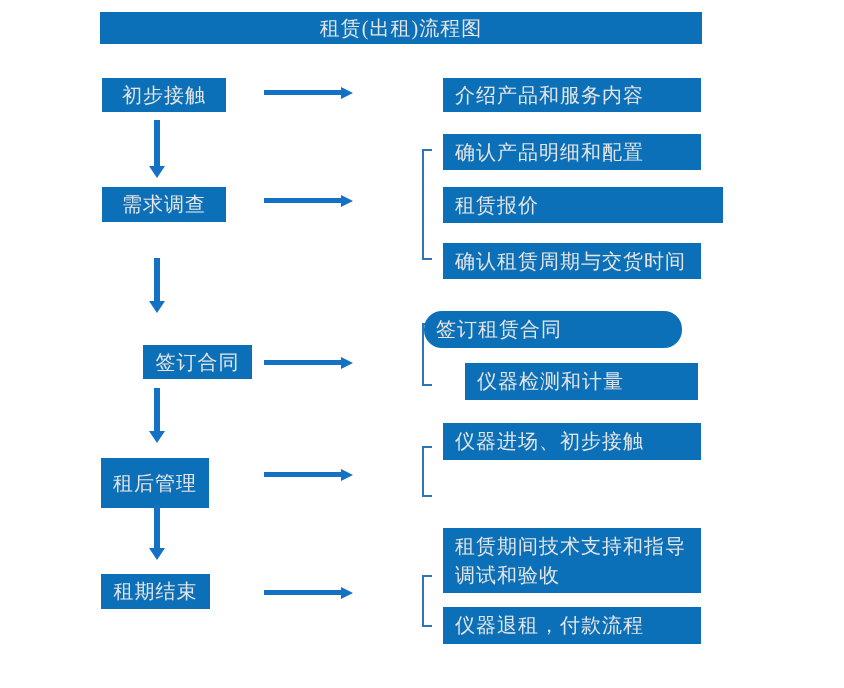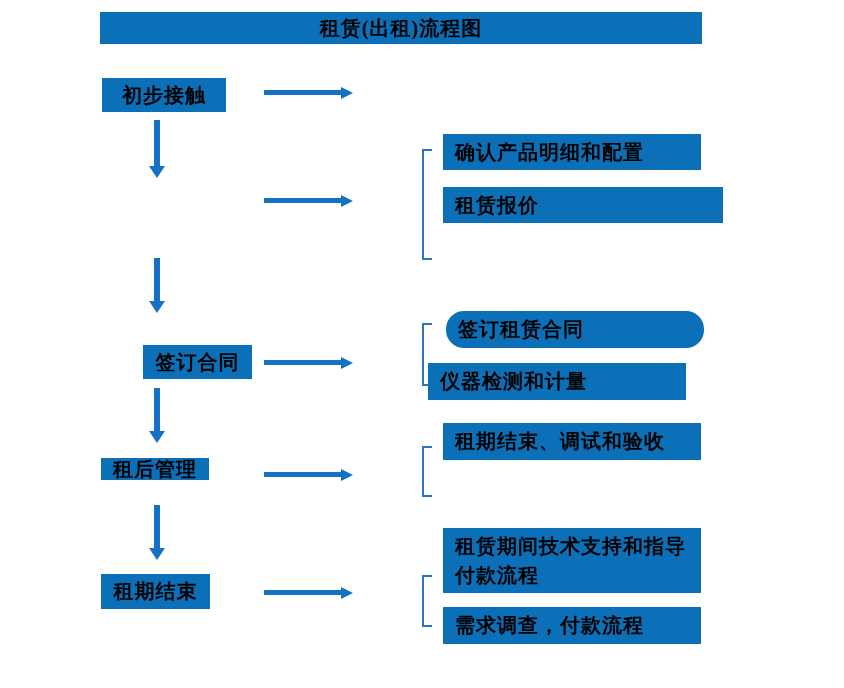--- a/index.html
+++ b/index.html
@@ -7,22 +7,22 @@
     position: relative;
     width: 844px;
     height: 688px;
     background: #ffffff;
     overflow: hidden;
     font-family: "Liberation Serif", "DejaVu Serif", serif;
   }
   .box {
     position: absolute;
     background: #0C70B8;
-    color: #000000;
-    font-weight: bold;
+    color: #e5e5e5;
+    font-weight: normal;
     font-size: 20px;
     letter-spacing: 1px;
     display: flex;
     align-items: center;
     box-sizing: border-box;
     white-space: nowrap;
   }
   .title-bar { justify-content: center; font-size: 20px; }
   .step { justify-content: center; }
   .detail { justify-content: flex-start; padding-left: 12px; }
@@ -73,46 +73,49 @@
   }
 </style>
 </head>
 <body>
 
 <div class="canvas">
 
   <div class="box title-bar" style="left:100px; top:12px; width:602px; height:32px;">租赁(出租)流程图</div>
 
   <div class="box step" style="left:102px; top:78px; width:124px; height:34px;text-align:right;">初步接触</div>
+  <div class="box step" style="left:102px; top:187px; width:124px; height:35px;">需求调查</div>
   <div class="box step" style="left:103px; top:345px; width:109px; height:34px;margin-left:40px;">签订合同</div>
-  <div class="box step" style="left:101px; top:458px; width:108px; height:22px;">租后管理</div>
+  <div class="box step" style="left:101px; top:458px; width:108px; height:50px;">租后管理</div>
   <div class="box step" style="left:101px; top:574px; width:109px; height:35px;">租期结束</div>
 
   <div class="v-arrow" style="left:154px; top:120px; height:46px;"></div>
   <div class="v-arrow" style="left:154px; top:258px; height:43px;"></div>
   <div class="v-arrow" style="left:154px; top:388px; height:43px;"></div>
   <div class="v-arrow" style="left:154px; top:505px; height:43px;"></div>
 
   <div class="h-arrow" style="left:264px; top:90px;"></div>
   <div class="h-arrow" style="left:264px; top:198px;"></div>
   <div class="h-arrow" style="left:264px; top:360px;"></div>
   <div class="h-arrow" style="left:264px; top:472px;"></div>
   <div class="h-arrow" style="left:264px; top:590px;"></div>
 
   <div class="bracket" style="top:149px; height:111px;"></div>
   <div class="bracket" style="top:323px; height:63px;"></div>
   <div class="bracket" style="top:446px; height:51px;"></div>
   <div class="bracket" style="top:575px; height:52px;"></div>
 
+  <div class="box detail" style="left:443px; top:78px; width:258px; height:34px;">介绍产品和服务内容</div>
 
   <div class="box detail" style="left:443px; top:134px; width:258px; height:36px;">确认产品明细和配置</div>
   <div class="box detail" style="left:443px; top:187px; width:280px; height:36px;">租赁报价</div>
+  <div class="box detail" style="left:443px; top:243px; width:258px; height:36px;">确认租赁周期与交货时间</div>
 
-  <div class="box detail" style="left:446px; top:311px; width:258px; height:37px;border-radius:18px;">签订租赁合同</div>
-  <div class="box detail" style="left:428px; top:363px; width:258px; height:37px;">仪器检测和计量</div>
+  <div class="box detail" style="left:424px; top:311px; width:258px; height:37px;border-radius:18px;">签订租赁合同</div>
+  <div class="box detail" style="left:465px; top:363px; width:233px; height:37px;">仪器检测和计量</div>
 
-  <div class="box detail" style="left:443px; top:423px; width:258px; height:37px;">租期结束、调试和验收</div>
+  <div class="box detail" style="left:443px; top:423px; width:258px; height:37px;">仪器进场、初步接触</div>
   <div class="box detail" style="left:443px; top:492px; width:258px; height:36px;margin-top:36px;">租赁期间技术支持和指导</div>
 
-  <div class="box detail" style="left:443px; top:557px; width:258px; height:36px;">付款流程</div>
-  <div class="box detail" style="left:443px; top:607px; width:258px; height:37px;">需求调查，付款流程</div>
+  <div class="box detail" style="left:443px; top:557px; width:258px; height:36px;">调试和验收</div>
+  <div class="box detail" style="left:443px; top:607px; width:258px; height:37px;">仪器退租，付款流程</div>
 
 </div>
 
 </body></html>

